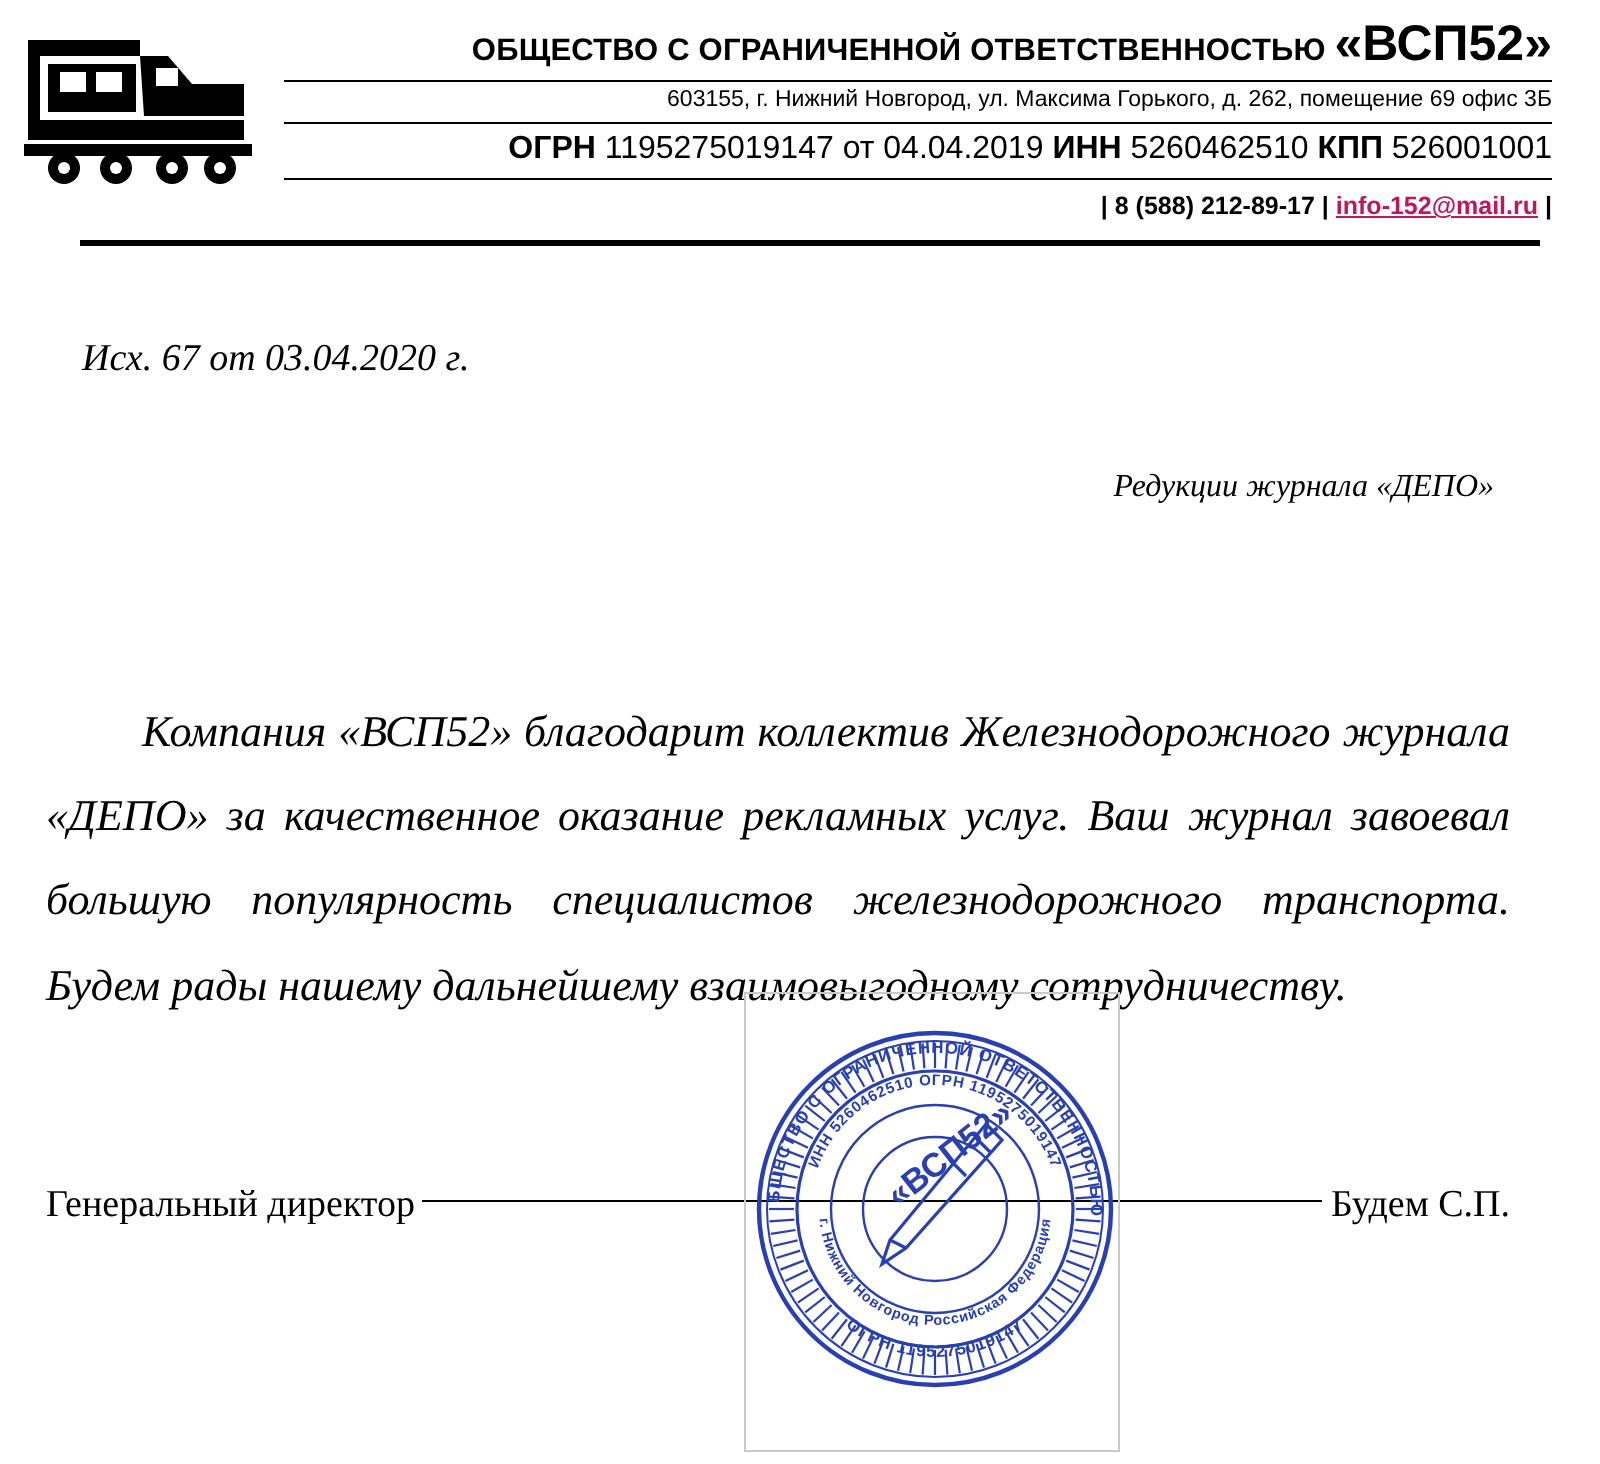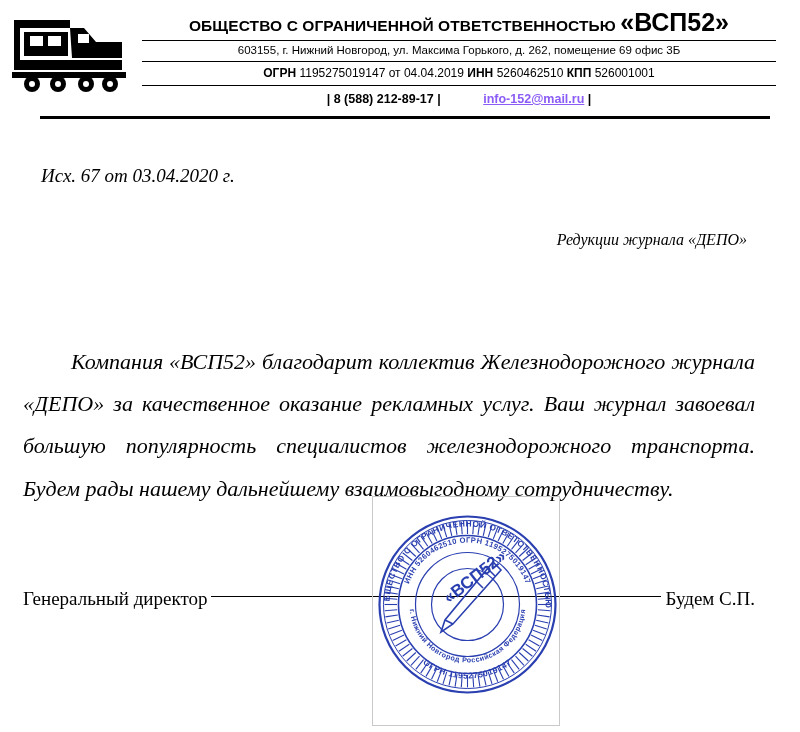--- a/index.html
+++ b/index.html
@@ -25,21 +25,21 @@
   .logo {
     width: 120px;
     flex: 0 0 120px;
     padding-top: 6px;
   }
   .logo svg { display: block; }
 
   .head-text {
     flex: 1 1 auto;
     padding-left: 12px;
-    text-align: center;
+    text-align: right;
   }
   .company-line {
     font-family: "Liberation Sans", sans-serif;
     font-weight: bold;
     font-size: 15.5px;
     letter-spacing: 0.1px;
     white-space: nowrap;
   }
   .company-line .big {
     font-size: 25px;
@@ -51,35 +51,34 @@
   }
   .addr-line {
     font-family: "Liberation Sans", sans-serif;
     font-size: 11.5px;
     font-weight: bold;
     padding: 1px 0 2px 0;
   }
   .addr-line .thin { font-weight: normal; }
   .reg-line {
     font-family: "Liberation Sans", sans-serif;
-    font-size: 12px;
+    font-size: 16px;
     padding: 2px 0 2px 0;
   }
   .reg-line b { font-weight: bold; }
   .reg-line .thin { font-weight: normal; }
   .contact-line {
     font-family: "Liberation Sans", sans-serif;
     font-size: 12.5px;
     font-weight: bold;
     padding: 4px 0 2px 0;
   }
   .contact-line a {
-    color: #8b5cf6;
+    color: #be185d;
     text-decoration: underline;
-    margin-left: 39px;
   }
   .thick-rule {
     border-top: 3px solid #000;
     margin: 8px 30px 0 40px;
   }
 
   
   .doc-body {
     padding: 0 45px 0 23px;
     position: relative;

